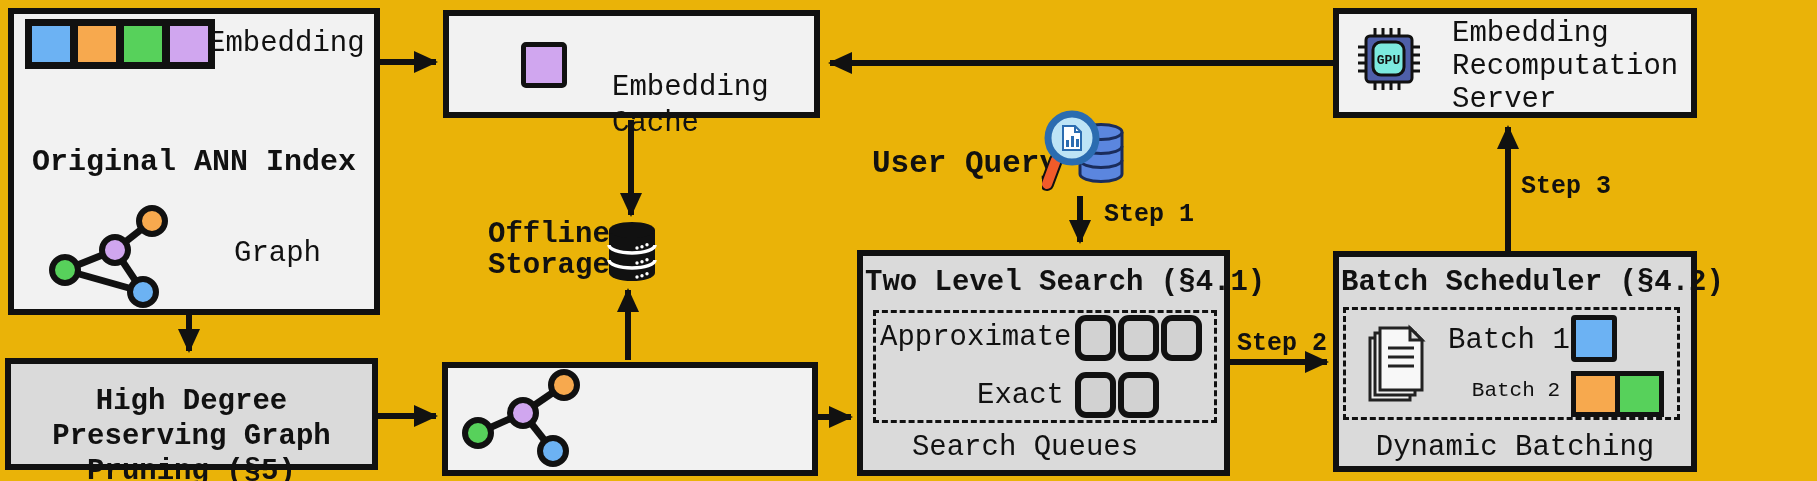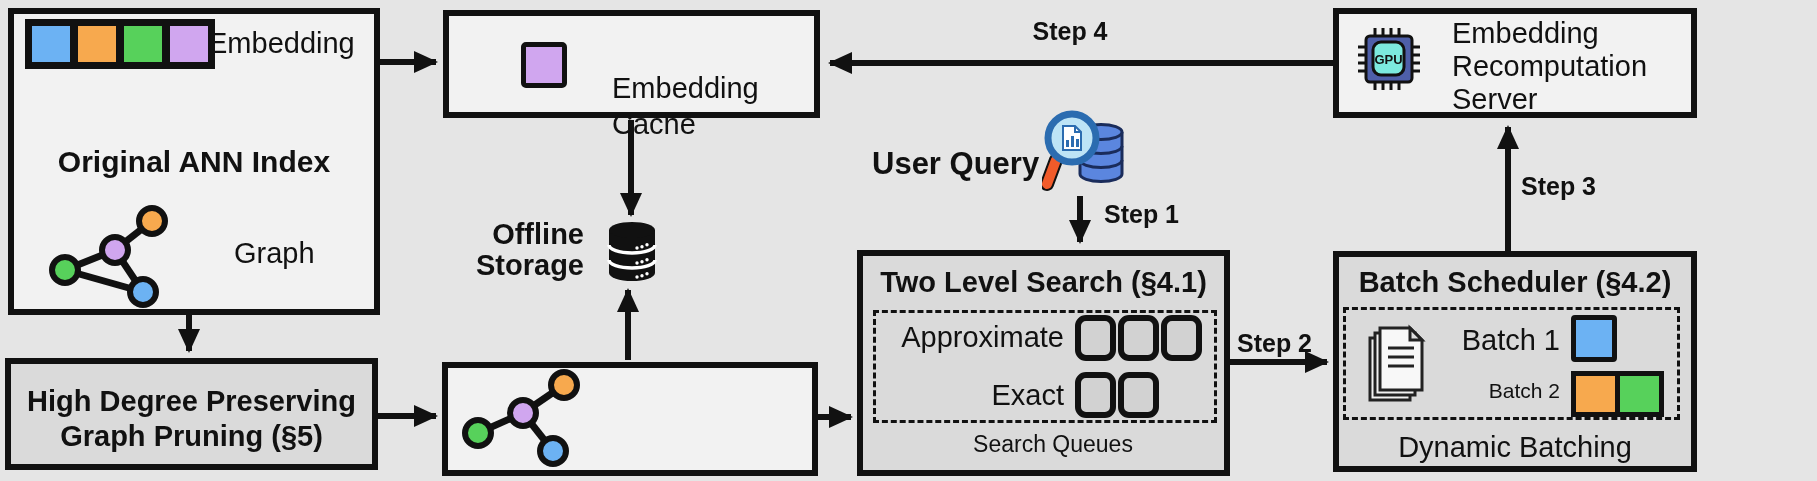--- a/index.html
+++ b/index.html
@@ -1,18 +1,18 @@
 <!DOCTYPE html>
 <html><head>
 <meta charset="utf-8">
 <style>
   html,body{margin:0;padding:0;background:#fff;}
   #canvas{
-    position:relative;width:1817px;height:481px;background:#e5e5e5;overflow:hidden;
-    font-family:Liberation Sans, sans-serif;color:#111;
+    position:relative;width:1817px;height:481px;background:#eab308;overflow:hidden;
+    font-family:Liberation Mono, monospace;color:#111;
   }
   .box{position:absolute;border:6px solid #111;box-sizing:border-box;}
   .lbl{position:absolute;white-space:nowrap;}
   .wrap{white-space:normal;}
   .bold{font-weight:700;}
   .center{text-align:center;}
   .right{text-align:right;}
   .dashed{position:absolute;border:3px dashed #111;box-sizing:border-box;}
   .chipstrip{position:absolute;display:flex;border:3px solid #111;background:#111;}
   .chipstrip .cell{width:38px;height:36px;border:4px solid #111;box-sizing:content-box;}
@@ -70,21 +70,21 @@
       <circle cx="25" cy="74" r="13" style="fill: rgb(87, 209, 91);"></circle>
       <circle cx="103" cy="96" r="13" style="fill: rgb(108, 178, 243);"></circle>
     </g>
   </svg>
   <div class="lbl" style="left:234px;top:237px;font-size:29px;">Graph</div>
 
   <div class="box" style="left: 443px; top: 10px; width: 377px; height: 108px; background-color: rgb(242, 242, 242);"></div>
   <div class="sq" style="left: 521px; top: 42px; width: 46px; height: 46px; background-color: rgb(208, 166, 239);"></div>
   <div class="lbl wrap" style="left:612px;top:26px;width:180px;font-size:29px;line-height:36px;margin-top:44px;">Embedding Cache</div>
 
-  <div class="lbl wrap bold center" style="left:470px;top:219px;width:114px;font-size:29px;line-height:31px;text-align:right;">Offline Storage</div>
+  <div class="lbl wrap bold center" style="left:488px;top:219px;width:114px;font-size:29px;line-height:31px;text-align:right;">Offline Storage</div>
   <svg class="icon" style="left:606px;top:221px;" width="52" height="62" viewBox="0 0 52 62">
     <path d="M3 9 v43 a23 8 0 0 0 46 0 V9" fill="#111"></path>
     <ellipse cx="26" cy="9" rx="23" ry="8" fill="#111"></ellipse>
     <path d="M3 24 a23 8 0 0 0 46 0" fill="none" stroke="#fff" stroke-width="3.5"></path>
     <path d="M3 39 a23 8 0 0 0 46 0" fill="none" stroke="#fff" stroke-width="3.5"></path>
     <g fill="#fff">
       <circle cx="31" cy="27" r="1.7"></circle>
         <circle cx="36" cy="25.7" r="1.7"></circle>
         <circle cx="41" cy="23.7" r="1.7"></circle>
       <circle cx="31" cy="42" r="1.7"></circle>
@@ -131,21 +131,21 @@
   <div class="qrow" style="left:1075px;top:315px;">
     <div class="qsq"></div>
     <div class="qsq"></div>
     <div class="qsq"></div>
   </div>
   <div class="lbl right" style="left:880px;top:379px;width:184px;font-size:29px;">Exact</div>
   <div class="qrow" style="left:1075px;top:372px;">
     <div class="qsq"></div>
     <div class="qsq"></div>
   </div>
-  <div class="lbl center" style="left:888px;top:431px;width:330px;font-size:23px;">Search Queues</div>
+  <div class="lbl center" style="left:860px;top:431px;width:330px;font-size:29px;">Search Queues</div>
 
   <div class="lbl bold" style="left:1237px;top:329px;font-size:25px;">Step 2</div>
 
   <div class="box" style="left: 1333px; top: 251px; width: 364px; height: 221px; background-color: rgb(218, 218, 218);"></div>
   <div class="lbl bold center" style="left:1341px;top:266px;width:348px;font-size:29px;">Batch Scheduler (§4.2)</div>
   <div class="dashed" style="left:1343px;top:307px;width:337px;height:113px;"></div>
   <svg class="icon" style="left:1362px;top:320px;" width="82" height="86" viewBox="0 0 82 86">
     <g stroke="#222" stroke-width="3" fill="#f2f2f2">
       <path d="M8 18 h40 v62 h-40 z"></path>
       <path d="M13 13 h40 v62 h-40 z"></path>
@@ -188,21 +188,20 @@
         <line x1="56" y1="29" x2="64" y2="29"></line>
         <line x1="56" y1="37" x2="64" y2="37"></line>
         <line x1="56" y1="45" x2="64" y2="45"></line>
     </g>
     <rect x="10" y="10" width="46" height="46" rx="4" stroke="#111" stroke-width="3" style="fill: rgb(78, 95, 169);"></rect>
     <rect x="17" y="16" width="31" height="33" rx="8" stroke="#111" stroke-width="3" style="fill: rgb(124, 234, 223);"></rect>
     <text x="32.5" y="37.5" text-anchor="middle" font-size="13" font-weight="700" fill="#111">GPU</text>
   </svg>
   <div class="lbl wrap" style="left:1452px;top:17px;width:240px;font-size:29px;line-height:33px;">Embedding Recomputation Server</div>
 
-  <div class="lbl bold center" style="left:1000px;top:17px;width:140px;font-size:25px;">Step 4</div>
 
   <div class="box" style="left: 5px; top: 358px; width: 373px; height: 112px; background-color: rgb(218, 218, 218);"></div>
   <div class="lbl wrap bold center" style="left:13px;top:384px;width:357px;font-size:29px;line-height:35px;">High Degree Preserving Graph Pruning (§5)</div>
 
   <div class="box" style="left: 442px; top: 362px; width: 376px; height: 114px; background-color: rgb(242, 242, 242);"></div>
   <svg class="icon" style="left:452px;top:366px;" width="135" height="104" viewBox="0 0 135 104">
     <g stroke="#111" stroke-width="7">
       <line x1="71" y1="47" x2="112" y2="19"></line>
       <line x1="71" y1="47" x2="26" y2="67"></line>
       <line x1="71" y1="47" x2="101" y2="85"></line>

